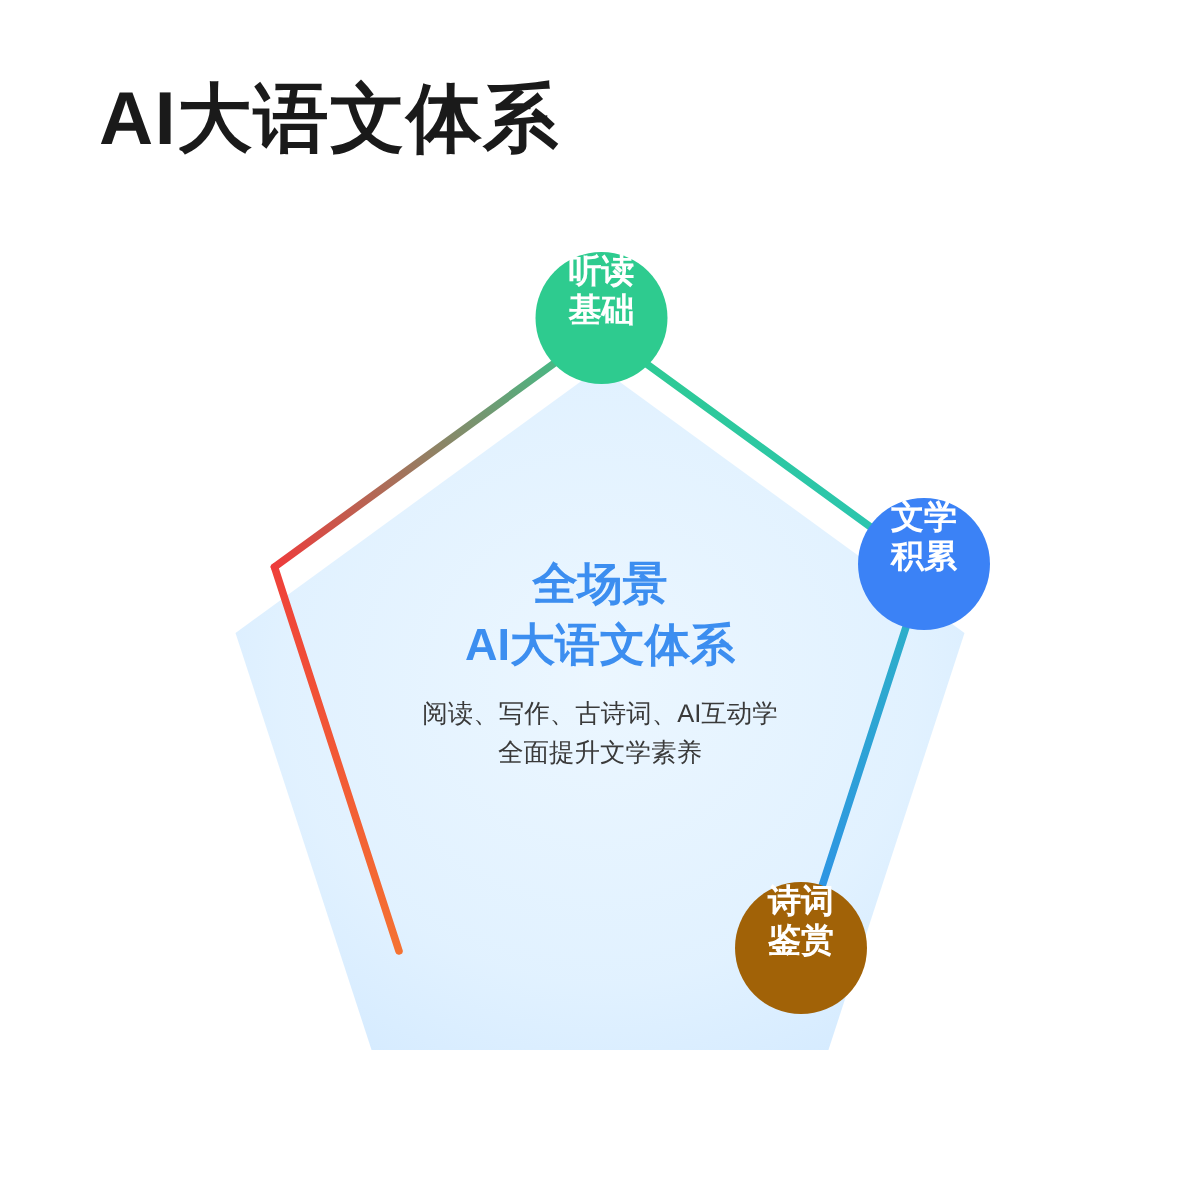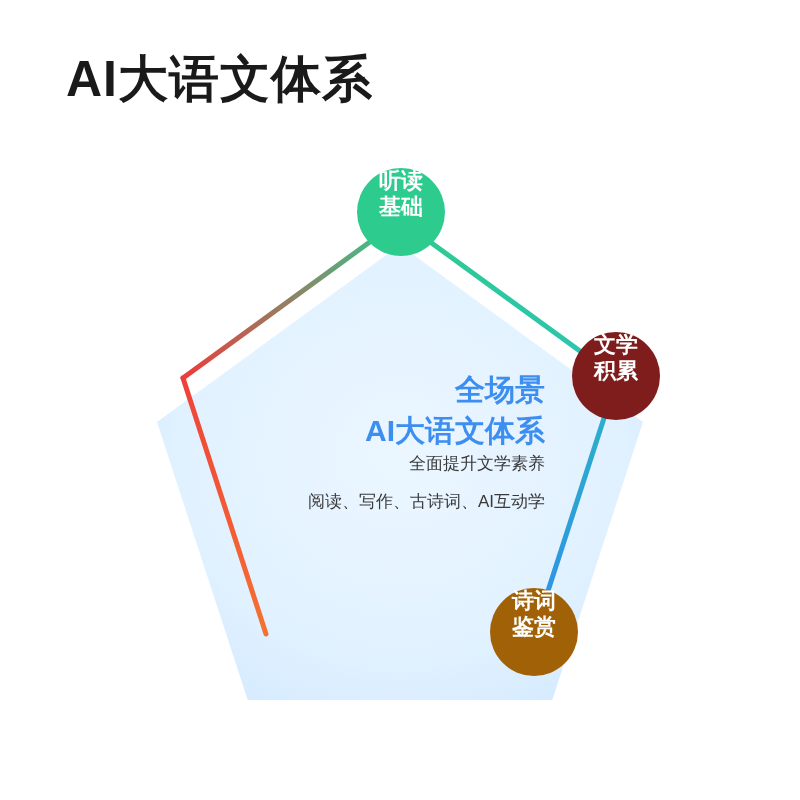--- a/index.html
+++ b/index.html
@@ -53,21 +53,21 @@
     box-sizing: border-box;
   }
   .node span {
     display: block;
   }
   .center-text {
     position: absolute;
     left: 255px;
     top: 240px;
     width: 290px;
-    text-align: right;
+    text-align: center;
   }
   .center-title {
     font-size: 30px;
     font-weight: bold;
     color: #3c8ef0;
     line-height: 1.35;
   }
   .center-sub {
     margin-top: 12px;
     font-size: 17px;
@@ -129,34 +129,34 @@
       <polyline points="534,504 266,504" fill="none" stroke="url(#gradBottom)" stroke-width="5" stroke-linecap="round"></polyline>
       <polyline points="266,504 183,248" fill="none" stroke="url(#gradLeftUp)" stroke-width="5" stroke-linecap="round"></polyline>
       <polyline points="183,248 400,90" fill="none" stroke="url(#gradTopLeft)" stroke-width="5" stroke-linecap="round"></polyline>
     </svg>
 
     <div class="node" style="left:357px; top:38px; width:88px; height:88px; background:#2ecb8f;">
       <span>听读</span>
       <span>基础</span>
     </div>
 
-    <div class="node" style="left:572px; top:202px; width:88px; height:88px; background:#7f1d1d;">
+    <div class="node" style="left:572px; top:202px; width:88px; height:88px; background:#3b82f6;">
       <span>文学</span>
       <span>积累</span>
     </div>
 
     <div class="node" style="left:490px; top:458px; width:88px; height:88px; background:#a16207;">
       <span>诗词</span>
       <span>鉴赏</span>
     </div>
 
 
 
     <div class="center-text">
       <div class="center-title">全场景</div>
       <div class="center-title">AI大语文体系</div>
+      <div class="center-sub">阅读、写作、古诗词、AI互动学</div>
       <div class="center-sub" style="margin-top:0;">全面提升文学素养</div>
-      <div class="center-sub">阅读、写作、古诗词、AI互动学</div>
     </div>
   </div>
 
 
 </div>
 
 </body></html>

